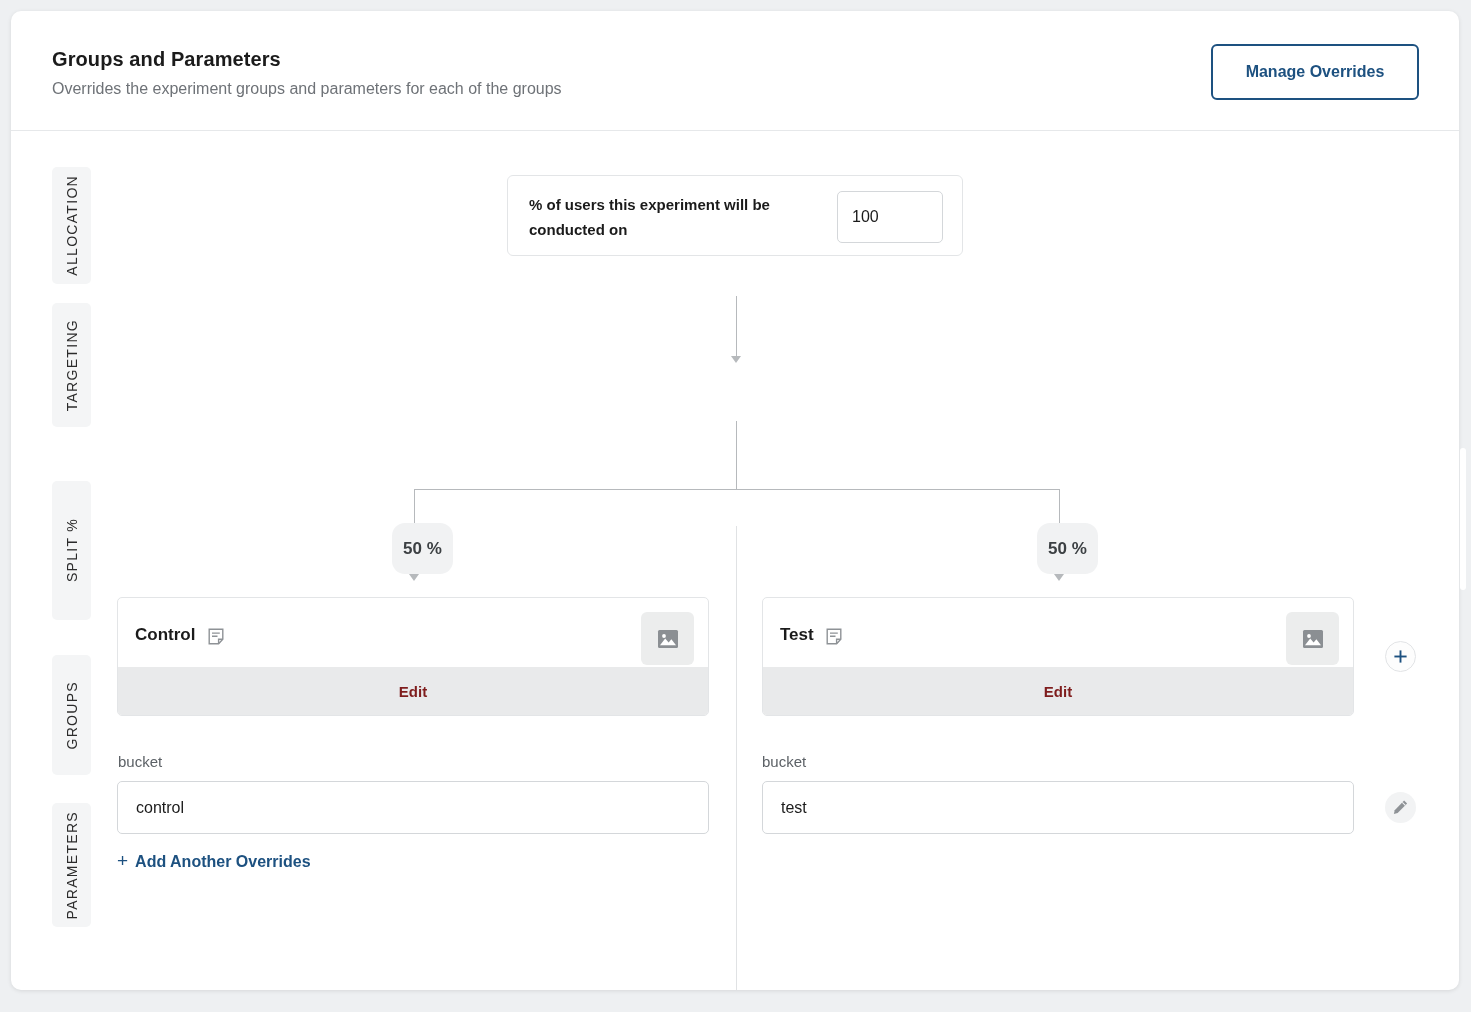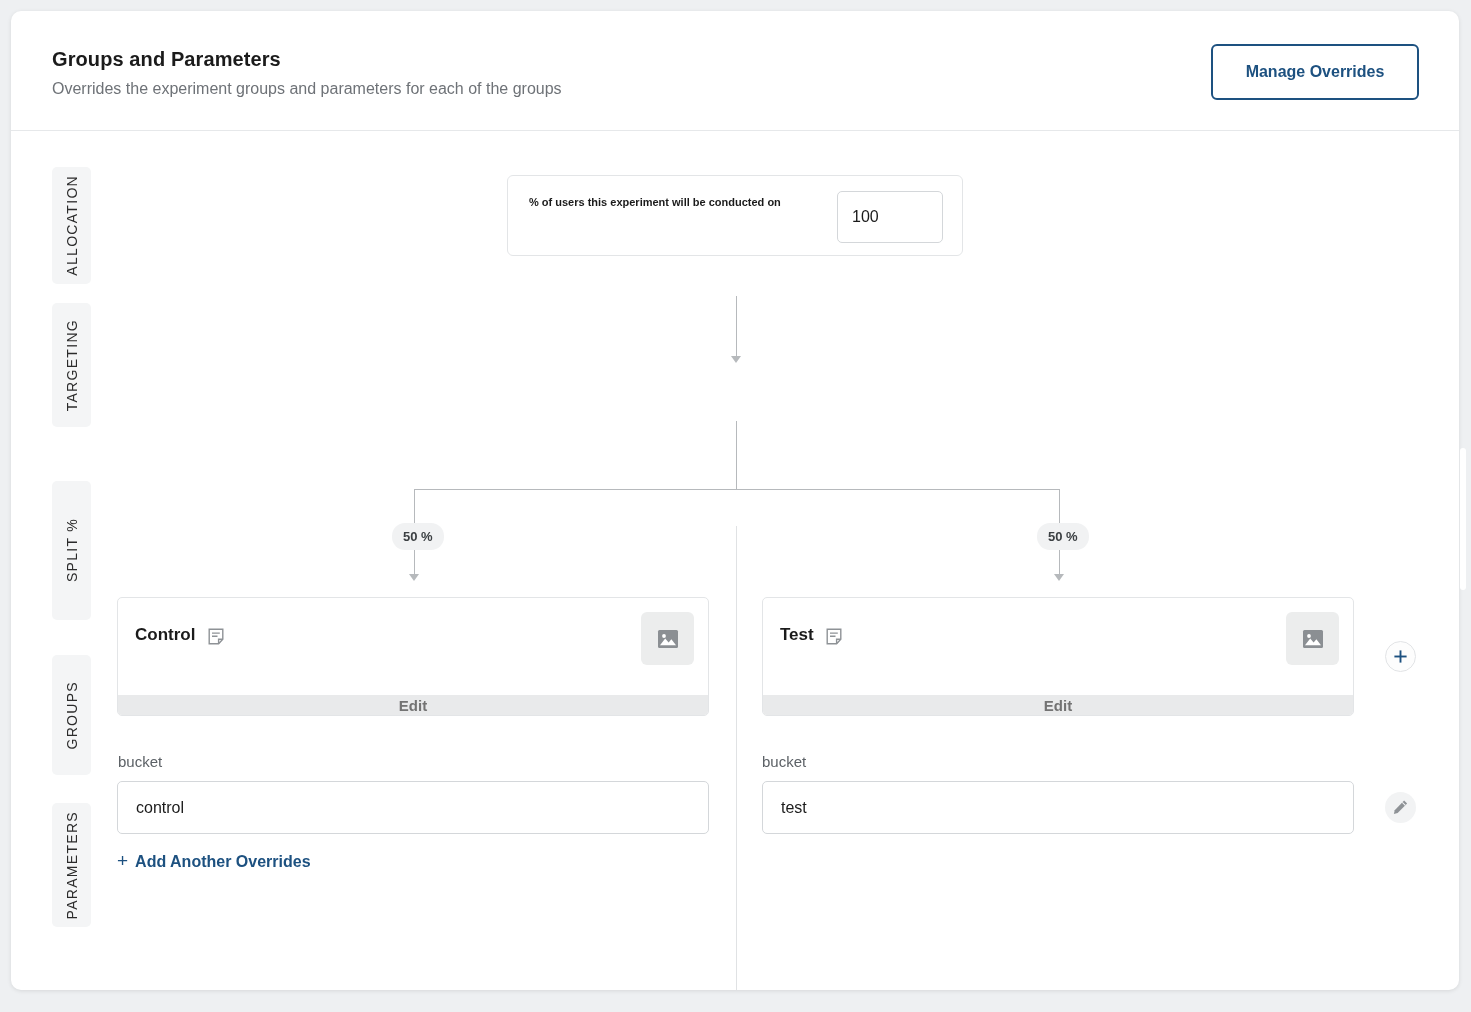--- a/index.html
+++ b/index.html
@@ -114,21 +114,21 @@
     background: #ffffff;
     border: 1px solid #e3e5e7;
     border-radius: 6px;
     box-sizing: border-box;
   }
   .allocation-label {
     position: absolute;
     left: 21px;
     top: 17px;
     width: 290px;
-    font-size: 11px;
+    font-size: 15px;
     font-weight: bold;
     color: #1b1b1b;
     line-height: 1.65;
   }
   .allocation-input {
     position: absolute;
     right: 19px;
     top: 15px;
     width: 106px;
     height: 52px;
@@ -207,27 +207,27 @@
     width: 9px; height: 9px;
     border-right: 2.2px solid #232323;
     border-bottom: 2.2px solid #232323;
     transform: rotate(45deg);
   }
 
   
   .split-badge {
     position: absolute;
     height: 27px;
-    padding: 0 11px;
+    padding: 12px 11px;
     background: #f1f2f3;
     border-radius: 13px;
     display: flex;
     align-items: center;
     justify-content: center;
-    font-size: 13px;
+    font-size: 17px;
     font-weight: bold;
     color: #3c4043;
   }
   .split-left  { left: 381px; top: 392px; }
   .split-right { left: 1026px; top: 392px; }
 
   
   .col-divider {
     position: absolute;
     left: 725px;
@@ -284,24 +284,24 @@
     cursor: pointer;
     display: flex;
     align-items: center;
     justify-content: center;
   }
   .edit-bar {
     position: absolute;
     left: 0;
     bottom: 0;
     width: 100%;
-    height: 20px;
+    height: 48px;
     background: #e9eaeb;
     border: none;
-    color: #737373;
+    color: #7f1d1d;
     font-size: 15px;
     font-weight: bold;
     font-family: "Liberation Sans", sans-serif;
     cursor: pointer;
     display: flex;
     align-items: center;
     justify-content: center;
   }
 
   

